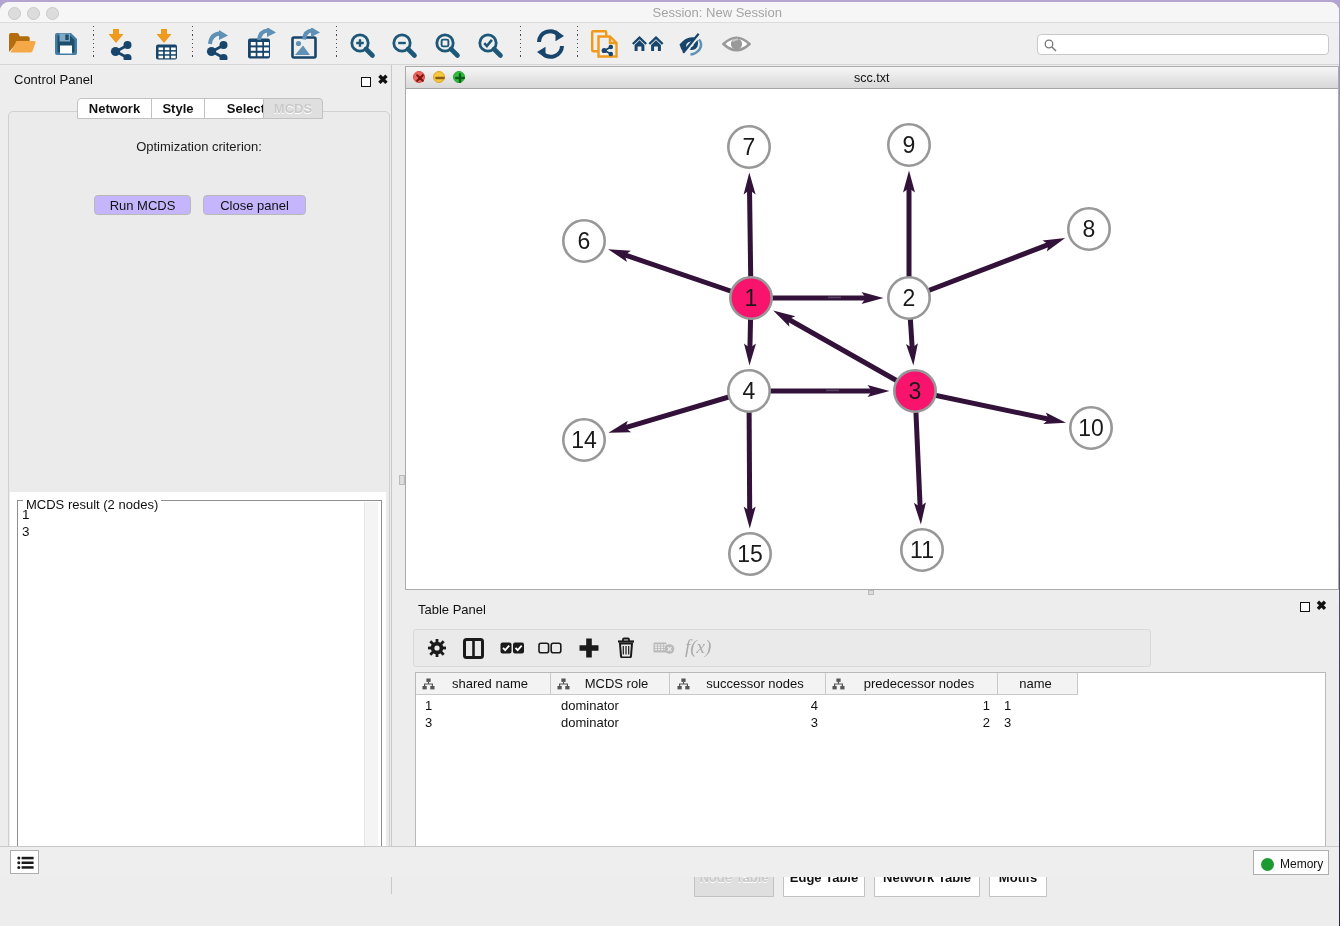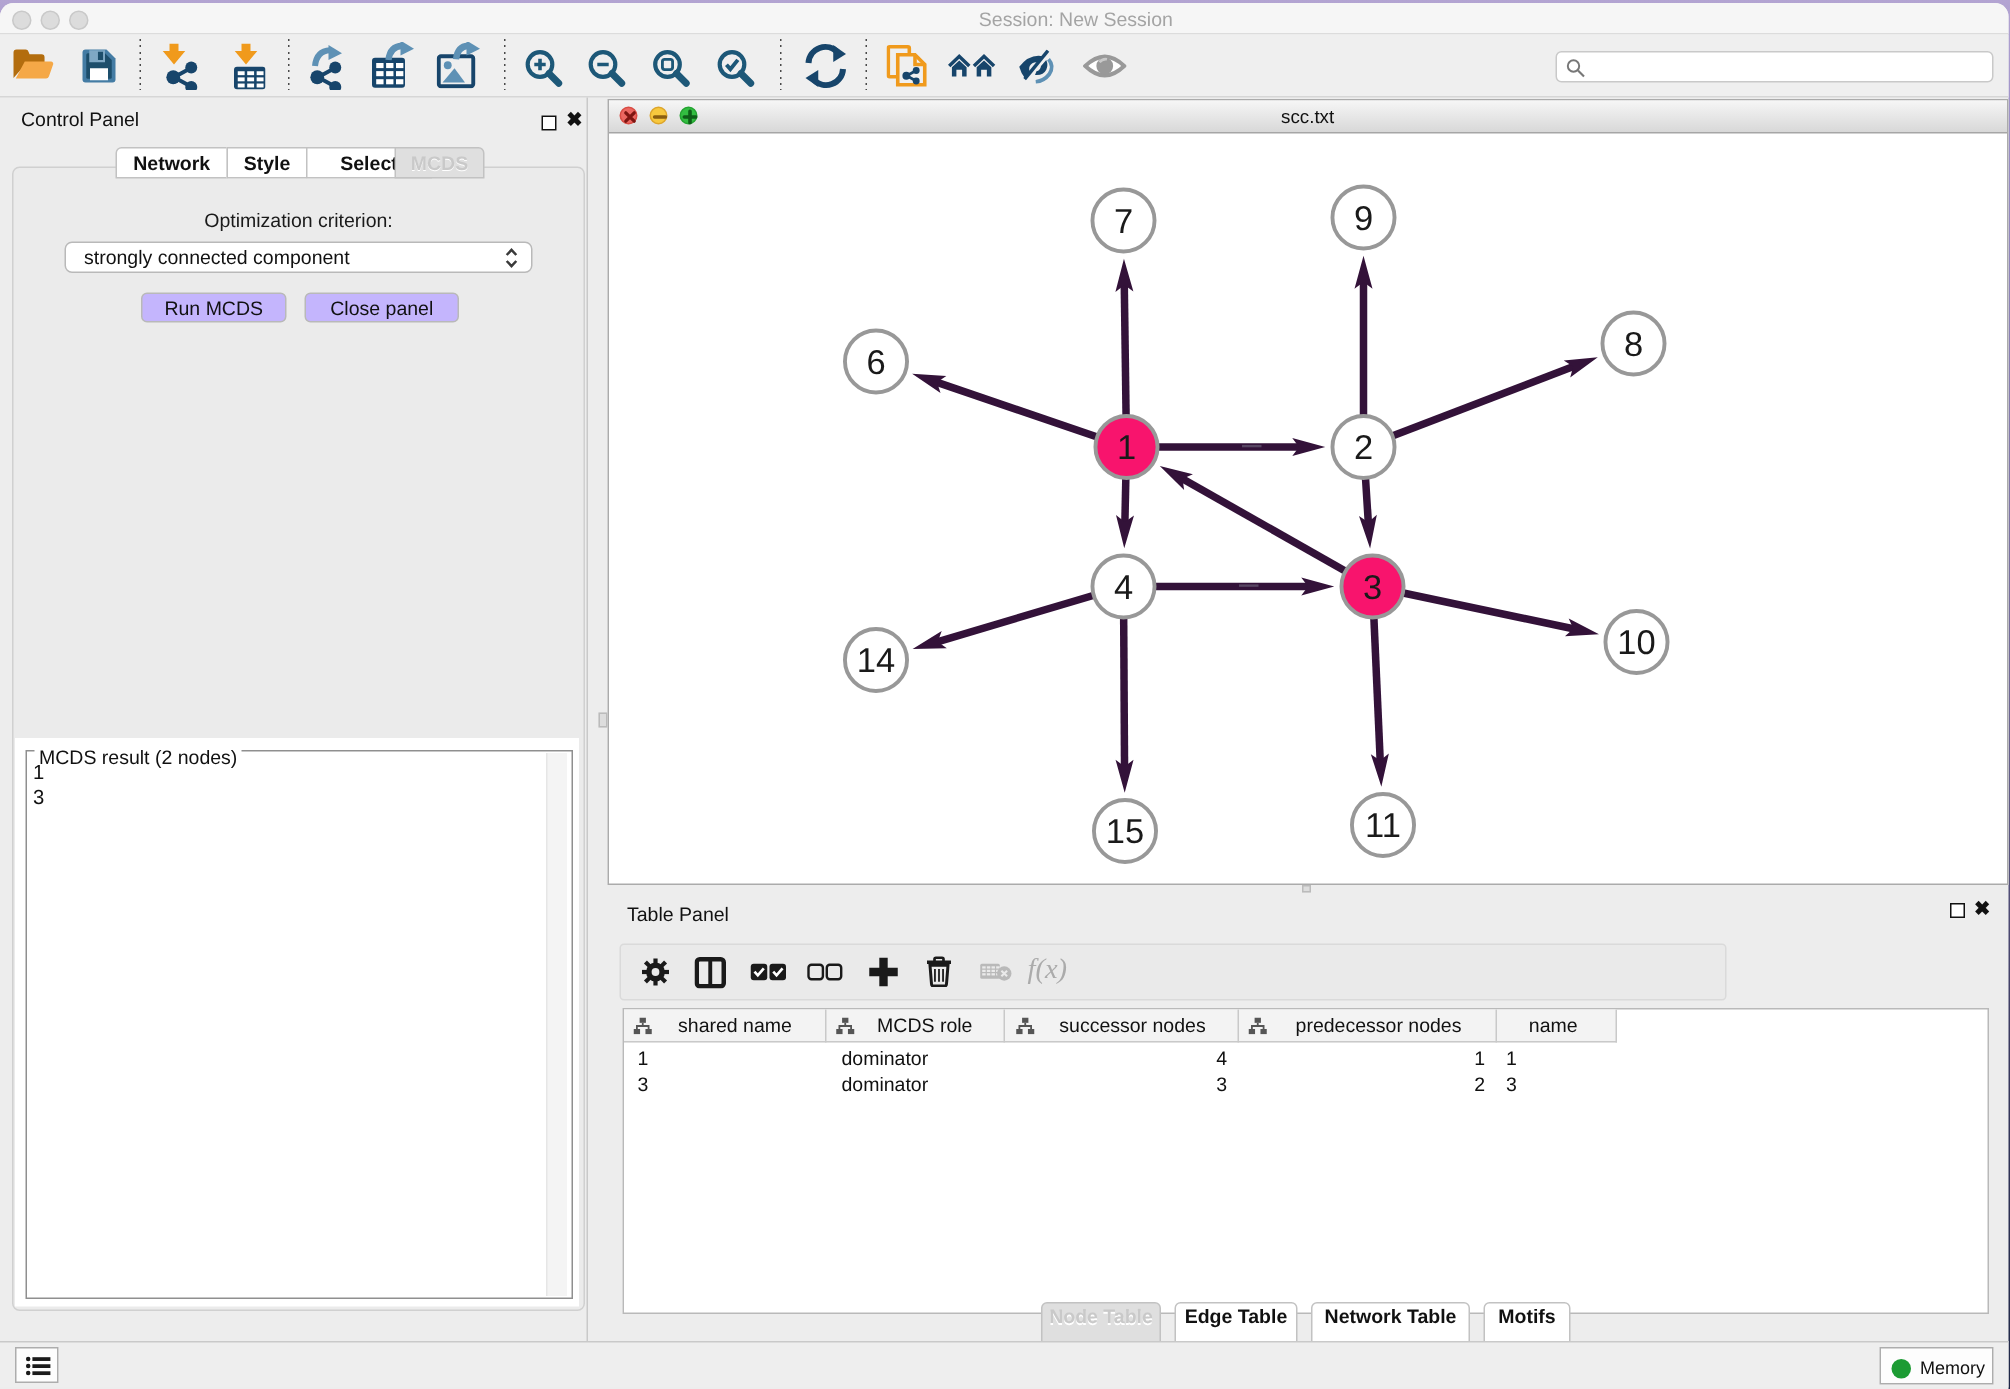--- a/index.html
+++ b/index.html
@@ -49,21 +49,21 @@
 #tablebox { position:absolute; left:415px; top:670px; width:911px; height:204px;
   background:#fff; border:1px solid #B9B9B9; }
 #thead { position:absolute; left:0; top:0; width:662px; height:22px; background:#F3F3F3; border-bottom:1px solid #C9C9C9; }
 .thsep { position:absolute; top:0; height:22px; width:0; border-left:1px solid #C9C9C9; }
 .th { position:absolute; top:3px; font-size:13px; color:#111; }
 .td { position:absolute; font-size:13px; color:#111; }
 .btab { position:absolute; height:29px; top:866px; background:#fff; border:1px solid #C2C2C2;
   border-radius:4px 4px 0 0; font-size:13px; font-weight:bold; color:#111; text-align:center; line-height:17px;}
 .btab.tabsel, .tab.tabsel { background:#DFDFDF; color:#C9C9C9; text-shadow:0 1px 0 #fff; }
 
-#statusbar { position:absolute; left:0; top:892px; width:100%; height:31px; background:#EEEEEE; border-top:1px solid #C9C9C9; }
+#statusbar { position:absolute; left:0; top:844px; width:100%; height:31px; background:#EEEEEE; border-top:1px solid #C9C9C9; }
 </style>
 </head>
 <body>
 <div id="win">
   <div id="titlebar">
     <div class="tl" style="left:8px"></div>
     <div class="tl" style="left:27px"></div>
     <div class="tl" style="left:46px"></div>
     <div id="title">Session: New Session</div>
   </div>
@@ -195,25 +195,20 @@
   <div style="position:absolute; left:391px; top:63px; width:1px; height:829px; background:#C9C9C9;"></div>
   <div id="ctrlhead">Control Panel</div>
   <div class="squareico" style="left:361px; top:75px;"></div>
   <div class="xico" style="left:377.5px; top:70px;">✖</div>
   <div class="tab" style="left:77px;  top:96px; width:75px; border-radius:4px 0 0 0;">Network</div>
   <div class="tab" style="left:151px; top:96px; width:54px;">Style</div>
   <div class="tab" style="left:204px; top:96px; width:84px;">Select</div>
   <div class="tab tabsel" style="left:263px; top:96px; width:60px; border-radius:0 4px 0 0;">MCDS</div>
   <div id="tabpanel"></div>
   <div id="optlabel">Optimization criterion:</div>
-  <div id="dropdown">strongly connected component
-    <svg width="10" height="14" style="position:absolute; right:8px; top:3px;" viewBox="0 0 10 14">
-      <path d="M1.8 5 L5 1.6 L8.2 5 M1.8 9 L5 12.4 L8.2 9" fill="none" stroke="#3A3A3A" stroke-width="1.7"></path>
-    </svg>
-  </div>
   <div class="btn" style="left:94px; top:193px; width:97px;">Run MCDS</div>
   <div class="btn" style="left:203px; top:193px; width:103px;">Close panel</div>
   <div id="resultwrap">
     <div id="fieldset">
       <div id="legend">MCDS result (2 nodes)</div>
       <div style="position:absolute; left:4px; top:6px; font-size:13.5px; color:#111; line-height:16.5px;">1<br>3</div>
       <div id="scrolltrack"></div>
     </div>
   </div>
 

